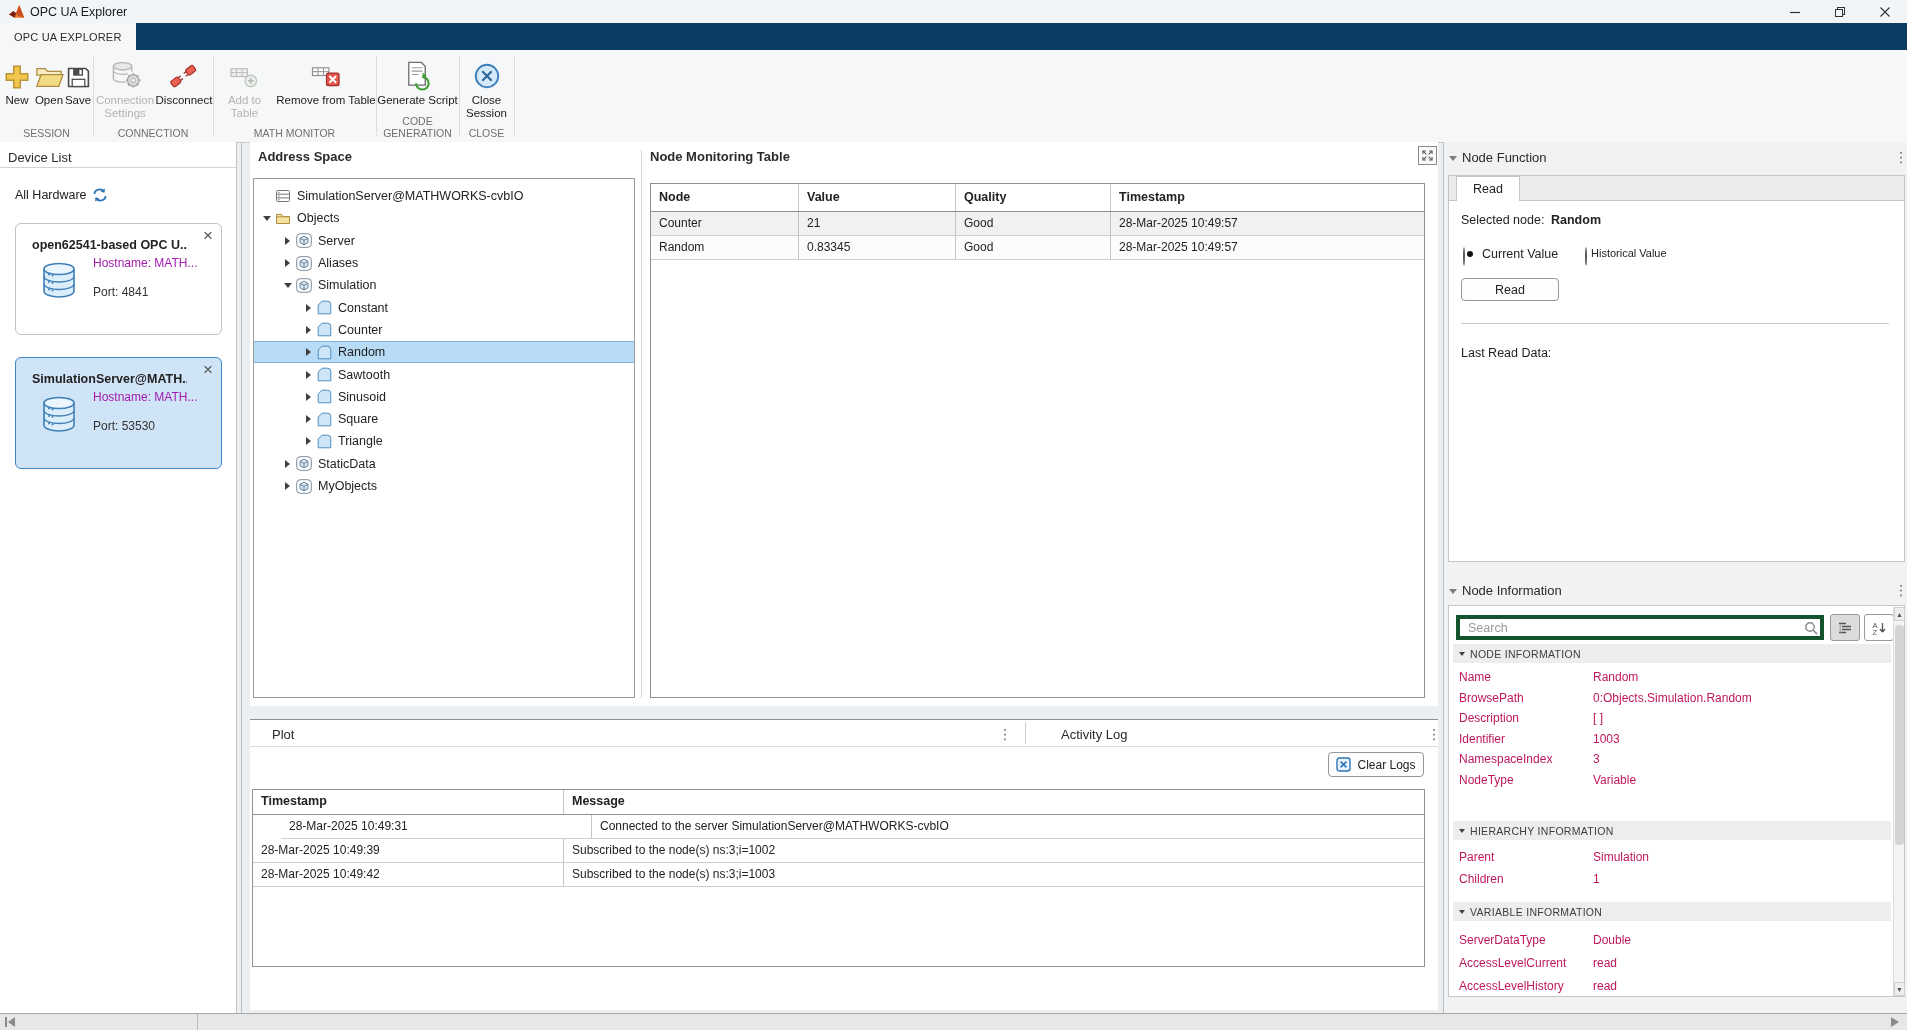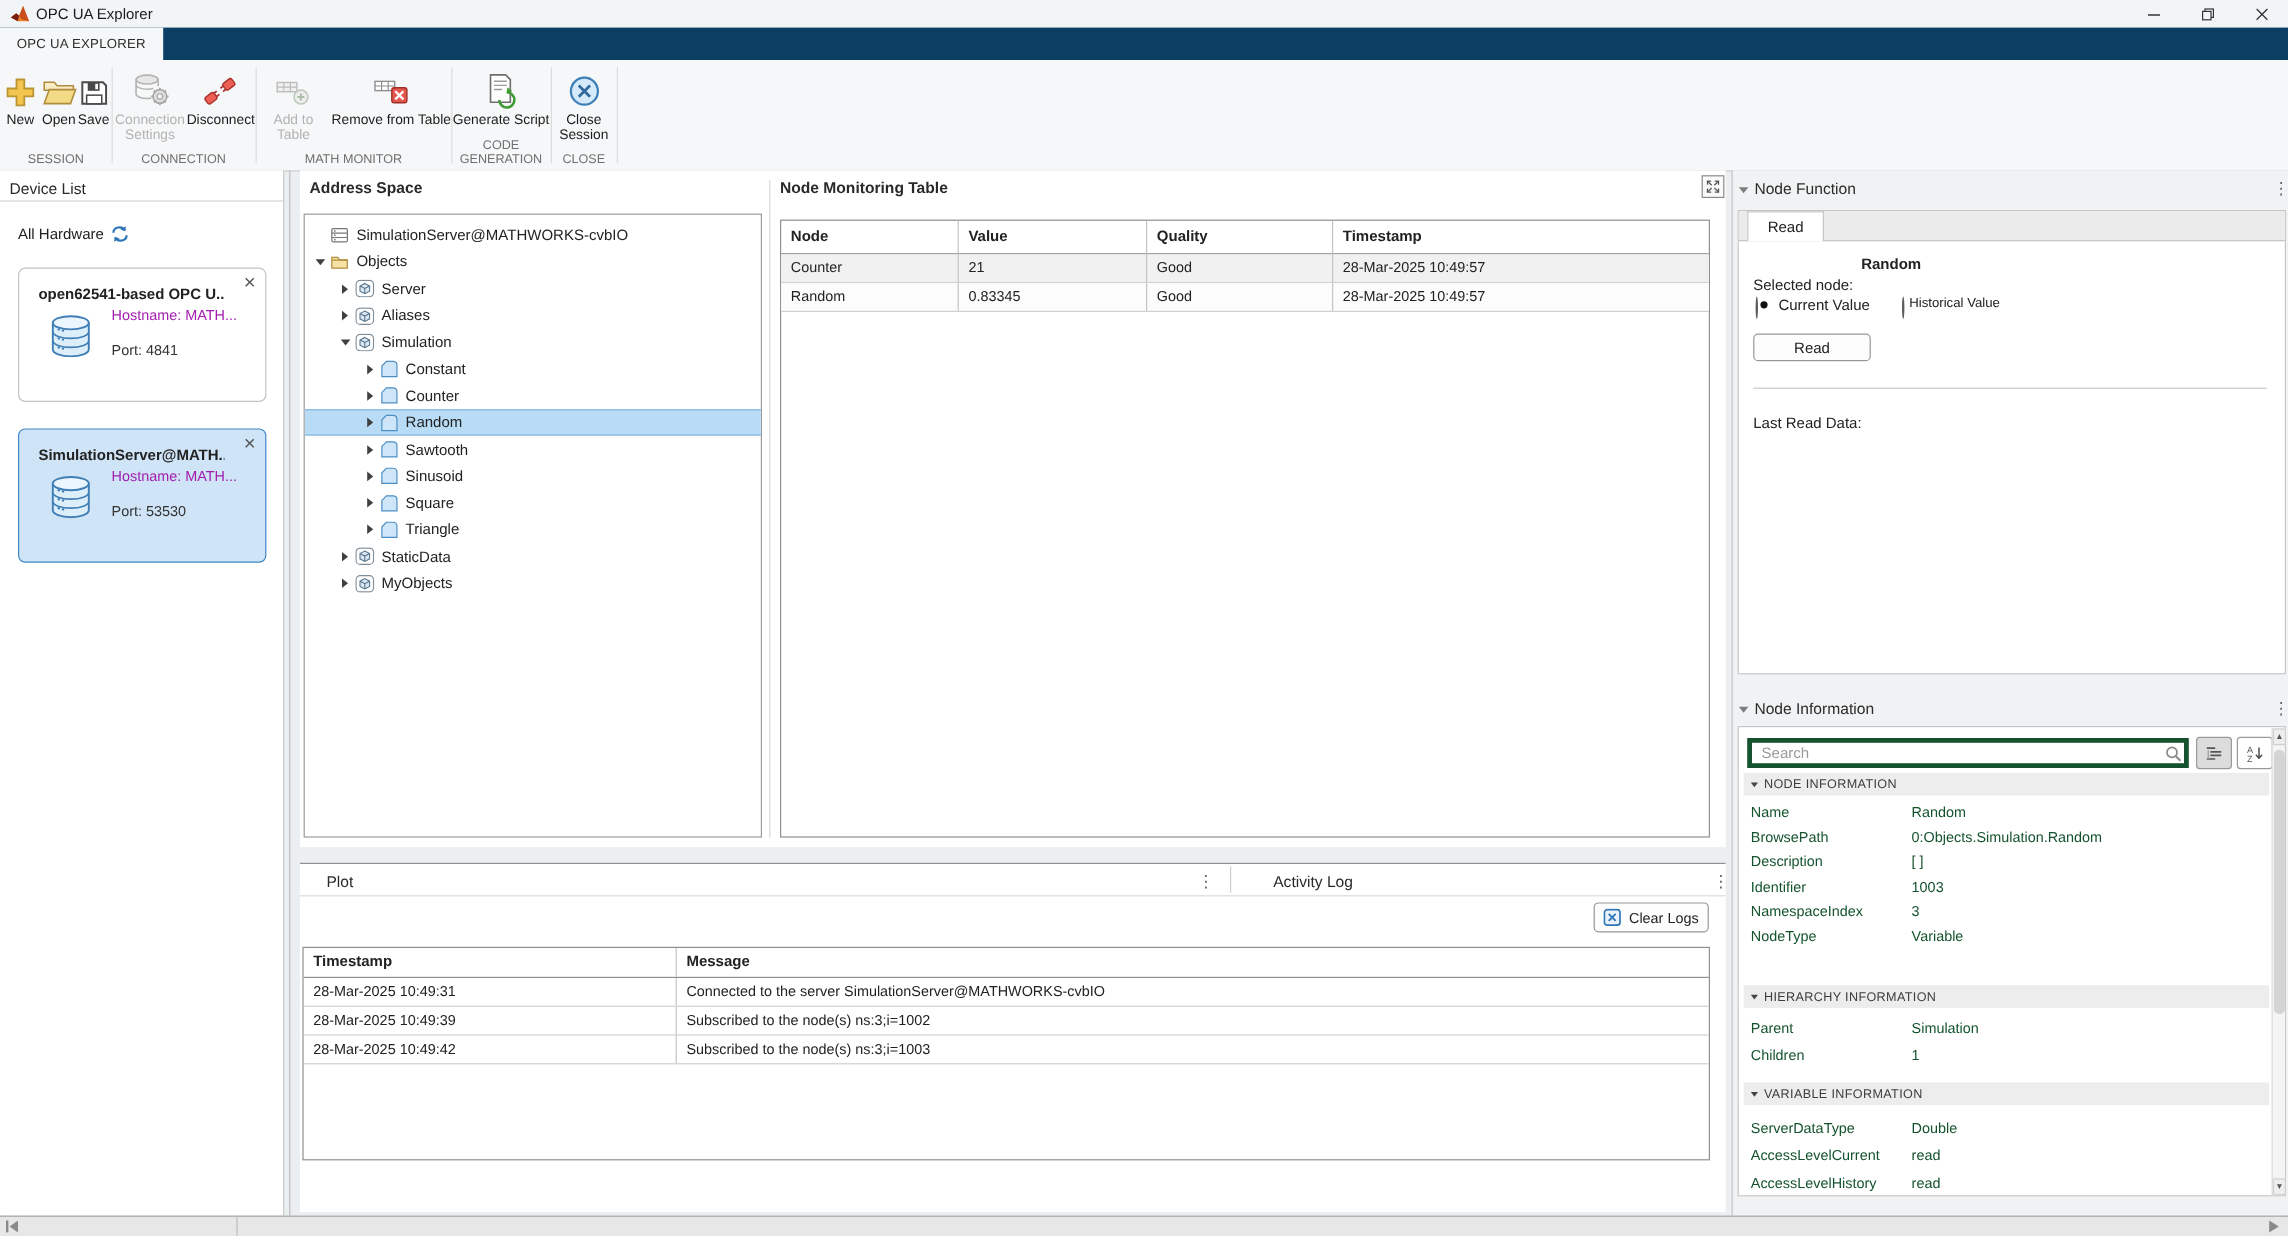--- a/index.html
+++ b/index.html
@@ -65,21 +65,21 @@
   .log-cols{grid-template-columns:311px 1fr;}
 
   
   .tabcard-strip{background:#ebebeb;border-bottom:1px solid #c6c6c6;}
   .acttab{position:absolute;background:#fff;border:1px solid #c6c6c6;border-bottom:none;display:flex;align-items:center;justify-content:center;font-size:12.5px;}
   .radio{width:13px;height:13px;border:1px solid #5c5c5c;border-radius:50%;background:#fff;position:relative;box-sizing:border-box;}
   .radio.on::after{content:"";position:absolute;left:2.5px;top:2.5px;width:6px;height:6px;border-radius:50%;background:#111;}
   .btn{border:1px solid #979797;border-radius:4px;background:#fdfdfd;display:flex;align-items:center;justify-content:center;font-size:12.5px;box-sizing:border-box;}
   .band{background:#ededed;display:flex;align-items:center;font-size:10.5px;color:#3d3d3d;letter-spacing:.3px;padding-left:6px;gap:5px;box-sizing:border-box;}
   .band .bchev{width:0;height:0;border-left:3.5px solid transparent;border-right:3.5px solid transparent;border-top:4.5px solid #444;}
-  .irow{display:flex;align-items:center;font-size:12px;color:#14532d;}
+  .irow{display:flex;align-items:center;font-size:12px;color:#be185d;}
   .irow .il{width:134px;padding-left:6px;flex:none;}
   .sb-arrow{width:11px;height:14px;display:flex;align-items:center;justify-content:center;font-size:7px;color:#555;background:#eee;border:1px solid #d0d0d0;box-sizing:border-box;}
 
   .statusbar{left:0;top:1013px;width:1907px;height:17px;background:#e7e7e7;border-top:1px solid #a8a8a8;box-sizing:border-box;}
   input.search{border:4px solid #14532d;font-size:12.5px;color:#333;padding:0 24px 0 8px;font-family:"Liberation Sans",sans-serif;box-sizing:border-box;}
   input.search::placeholder{color:#9a9a9a;}
   .vbtn{border:1px solid #9a9a9a;border-radius:3px;background:#fff;display:flex;align-items:center;justify-content:center;box-sizing:border-box;}
   .vbtn.on{background:#dcdcdc;}
 </style>
 </head>
@@ -523,21 +523,21 @@
       </svg>
     </span>
     <span>Clear Logs</span>
   </div>
 
   <div class="abs dtable" style="left:252px;top:789px;width:1173px;height:178px;">
     <div class="drow dhead log-cols" style="height:24px;line-height:23px;">
       <div class="dcell">Timestamp</div>
       <div class="dcell">Message</div>
     </div>
-    <div class="drow dbody log-cols" style="height:23px;line-height:22px;">
+    <div class="drow dbody log-cols" style="height:23px;line-height:22px;margin-left:28px;">
       <div class="dcell">28-Mar-2025 10:49:31</div>
       <div class="dcell">Connected to the server SimulationServer@MATHWORKS-cvbIO</div>
     </div>
     <div class="drow dbody log-cols" style="height:23px;line-height:22px;">
       <div class="dcell">28-Mar-2025 10:49:39</div>
       <div class="dcell">Subscribed to the node(s) ns:3;i=1002</div>
     </div>
     <div class="drow dbody log-cols" style="height:23px;line-height:22px;">
       <div class="dcell">28-Mar-2025 10:49:42</div>
       <div class="dcell">Subscribed to the node(s) ns:3;i=1003</div>
@@ -548,21 +548,21 @@
   <div class="abs" style="left:1444px;top:142px;width:463px;height:871px;background:#f1f2f3;"></div>
 
   <span class="abs chev" style="left:1449px;top:156px;"></span>
   <div class="abs ptitle" style="left:1462px;top:150px;">Node Function</div>
   <div class="abs kebab" style="left:1894px;top:150px;">⋮</div>
 
   <div class="abs panel-white" style="left:1448px;top:175px;width:457px;height:387px;border:1px solid #c6c6c6;box-sizing:border-box;">
     <div class="abs tabcard-strip" style="left:0;top:0;width:455px;height:24px;"></div>
     <div class="acttab" style="left:7px;top:0;width:62px;height:24px;">Read</div>
 
-    <div class="abs" style="left:12px;top:37px;font-size:12.5px;margin-top:18px;">Selected node:</div>
+    <div class="abs" style="left:12px;top:37px;font-size:12.5px;">Selected node:</div>
     <div class="abs" style="left:102px;top:37px;font-size:12.5px;font-weight:bold;">Random</div>
 
     <span class="abs radio on" style="left:14px;top:72px;"></span>
     <div class="abs" style="left:33px;top:71px;font-size:12.5px;">Current Value</div>
     <span class="abs radio" style="left:134px;top:72px;"></span>
     <div class="abs" style="left:142px;top:71px;font-size:11px;text-align:right;">Historical Value</div>
 
     <div class="abs btn" style="left:12px;top:102px;width:98px;height:23px;">Read</div>
     <div class="abs" style="left:12px;top:147px;width:428px;height:1px;background:#c9c9c9;"></div>
     <div class="abs" style="left:12px;top:170px;font-size:12.5px;">Last Read Data:</div>

